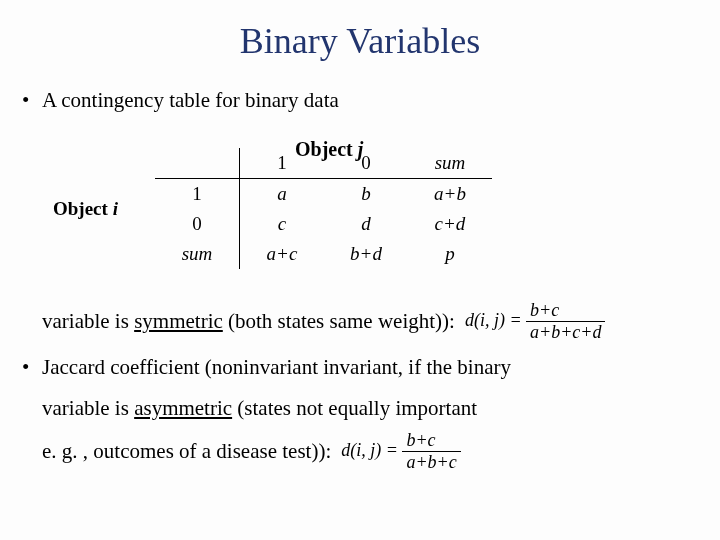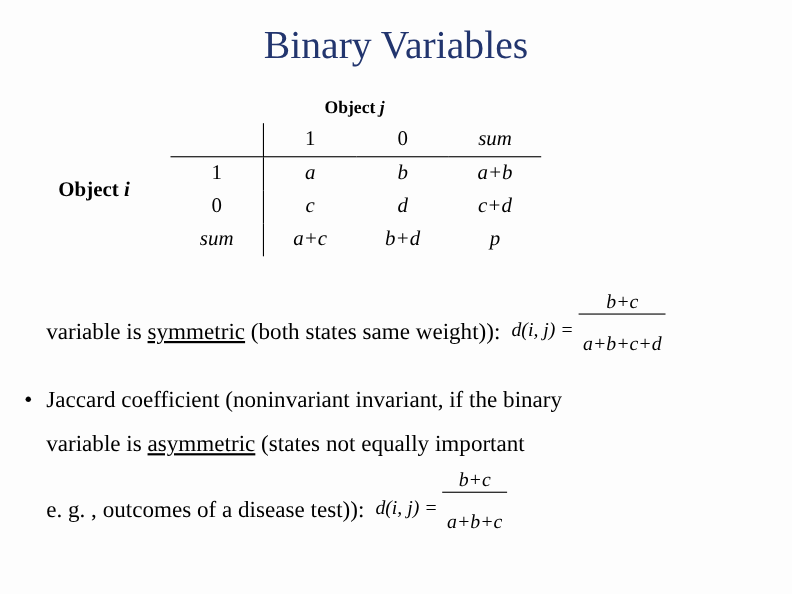--- a/index.html
+++ b/index.html
@@ -49,22 +49,22 @@
 
   .table-wrap {
     position: relative;
     margin: 4px auto 18px auto;
     width: 430px;
     height: 160px;
   }
   .label-j {
     position: absolute;
     left: 150px;
-    top: 4px;
-    font-size: 16px;
+    top: 16px;
+    font-size: 20px;
     font-weight: bold;
   }
   .label-j .ij { font-style: italic; font-weight: bold; }
   .label-i {
     position: absolute;
     left: -92px;
     top: 76px;
     font-size: 19px;
     font-weight: bold;
   }
@@ -92,43 +92,43 @@
   .formula {
     display: inline-block;
     vertical-align: middle;
     font-size: 18px;
     font-style: italic;
     white-space: nowrap;
   }
   .frac {
     display: inline-block;
     vertical-align: middle;
-    text-align: center;
     font-style: italic;
   }
   .frac .num { display: block; padding: 0 4px; }
-  .frac .den { display: block; border-top: 1.2px solid #000; padding: 16px 4px; }
+  .frac .den { display: block; border-top: 1.2px solid #000; padding: 0 4px; }
 
   .row-with-formula {
     display: flex;
     align-items: center;
     gap: 10px;
     padding-left: 24px;
     font-size: 21px;
     margin-bottom: 10px;
   }
   .row-with-formula .text { flex: 0 0 auto; }
 </style>
 </head>
 <body>
 
 <div class="slide">
 
   <div class="title">Binary Variables</div>
 
+  <div class="bullet">A contingency table for binary data</div>
 
   <div class="table-wrap">
     <div class="label-j">
       <span>Object</span><span class="ij"> j</span>
     </div>
     <div class="label-i">
       <span>Object</span><span class="ij"> i</span>
     </div>
 
     <table class="ctable">

